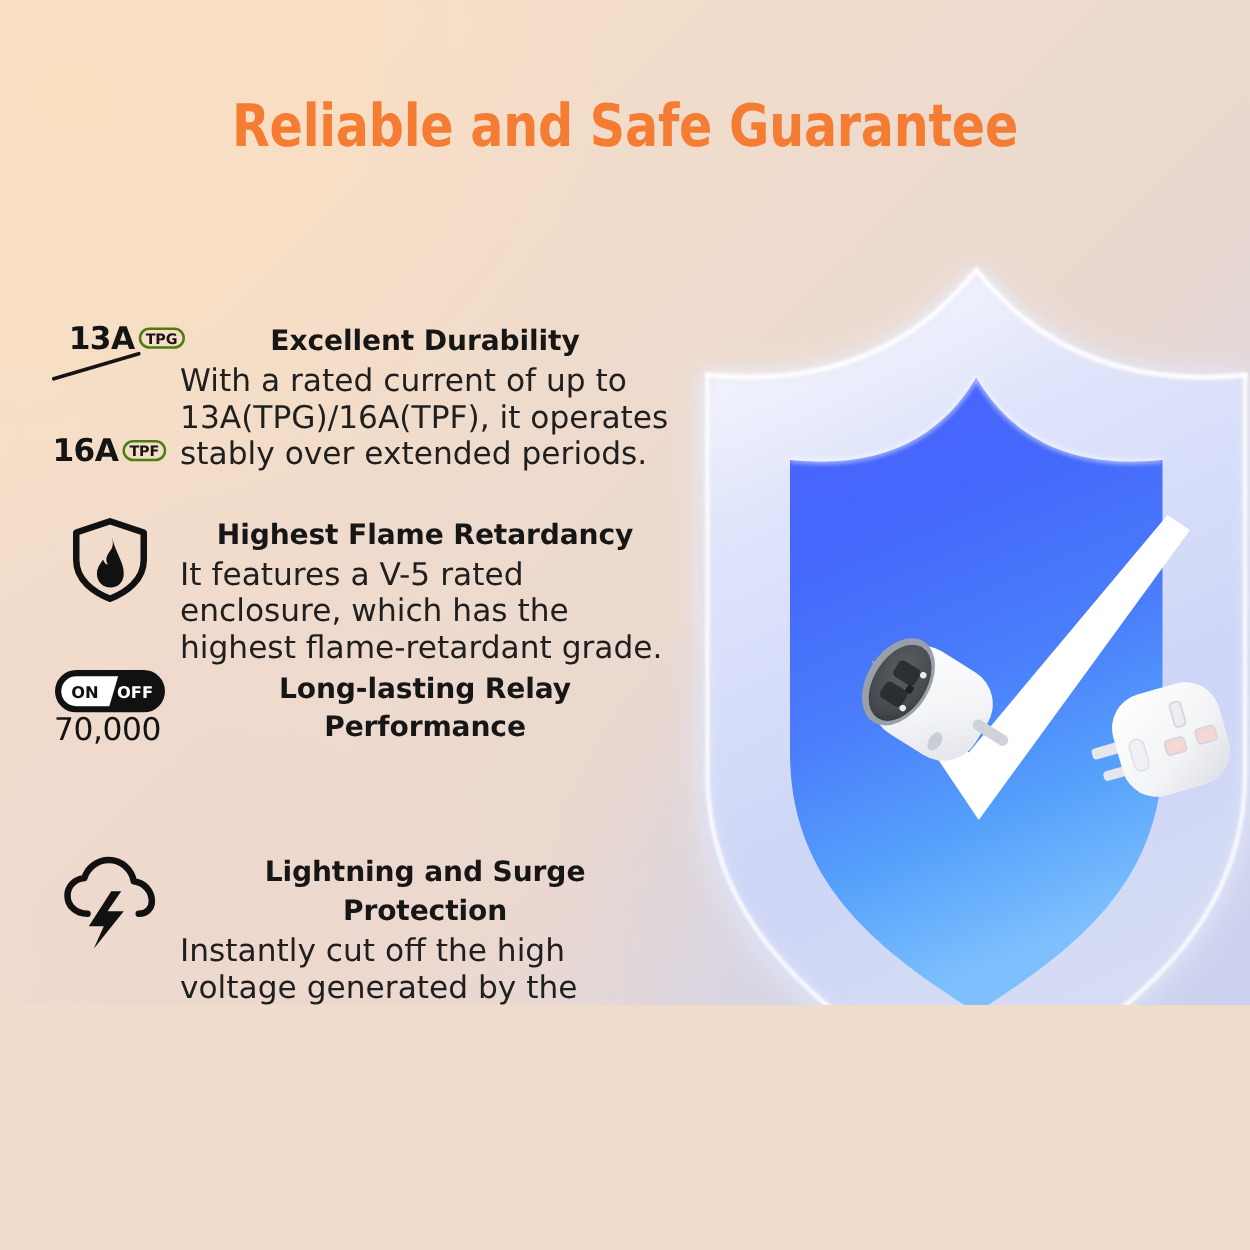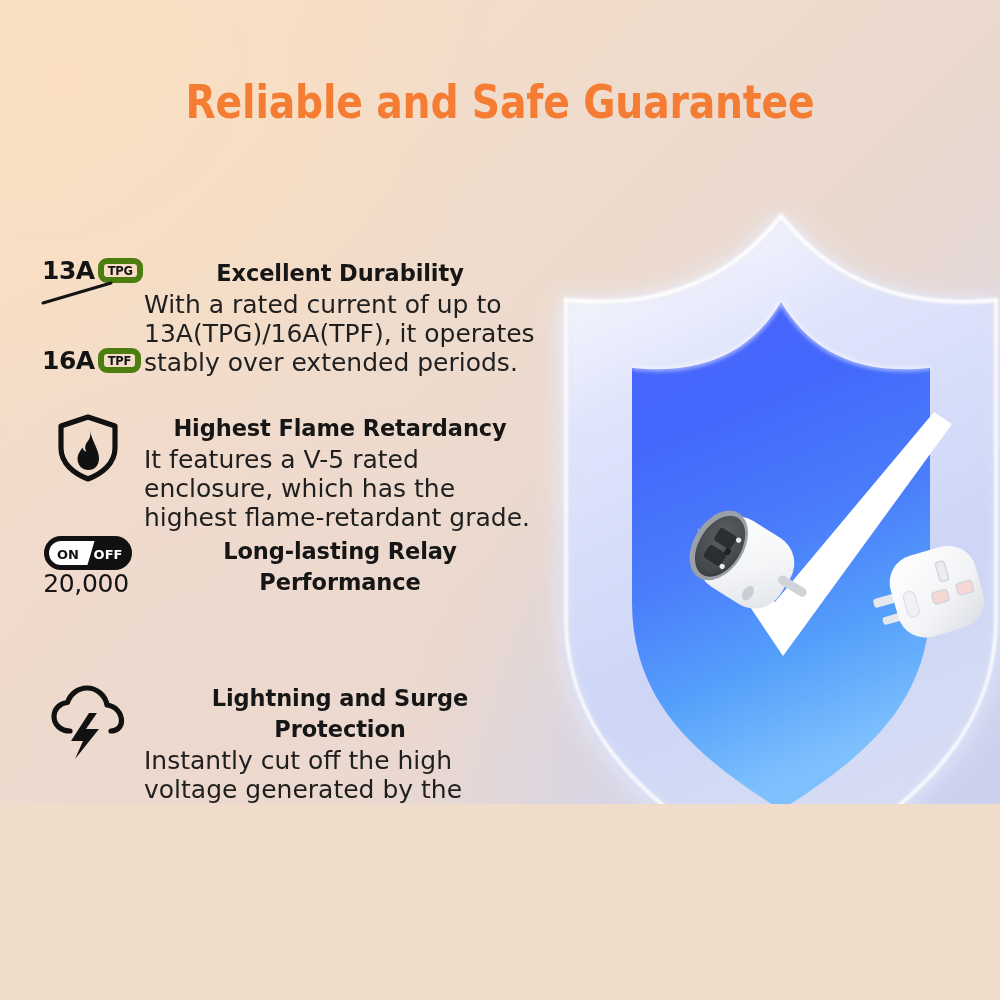--- a/index.html
+++ b/index.html
@@ -57,28 +57,28 @@
 
   
   #feat-0{position:absolute;left:0;top:0;width:500px;}
   #feat-1{position:absolute;left:0;top:155px;width:500px;}
   #feat-2{position:absolute;left:0;top:278px;width:500px;}
   #feat-3{position:absolute;left:0;top:425px;width:500px;}
 
   
   .rating{position:relative;width:104px;height:78px;}
   .rating .row{position:absolute;display:flex;align-items:center;gap:3px;}
-  .rating .row.top{left:6px;top:0;}
+  .rating .row.top{left:19px;top:0;}
   .rating .row.bot{left:6px;top:42px;margin-top:48px;}
   .rating .amp{
     font-family:"DejaVu Sans","Liberation Sans",sans-serif;
     font-weight:bold;font-size:25px;line-height:25px;color:#141414;letter-spacing:-.5px;
   }
   .rating .pill{
-    border:6px solid #4d7c0f;border-radius:9px;padding:1px 4px 0 4px;
+    border:2px solid #4d7c0f;border-radius:9px;padding:1px 4px 0 4px;
     font-family:"DejaVu Sans","Liberation Sans",sans-serif;
     font-weight:bold;font-size:11.5px;line-height:12px;color:#141414;letter-spacing:-.2px;
   }
   .rating .slash{position:absolute;left:4px;top:22px;width:74px;height:26px;}
 
   
   .toggle-ico{position:relative;width:104px;height:72px;}
   .toggle-ico .sw{position:absolute;left:8px;top:0;}
   .toggle-ico .num{
     position:absolute;left:0;top:34px;width:100px;text-align:center;
@@ -257,21 +257,21 @@
                 <rect x="2.5" y="2.5" width="83" height="29" rx="14.5"></rect>
               </clipPath>
             </defs>
             <rect x="2.5" y="2.5" width="83" height="29" rx="14.5" fill="#ffffff" stroke="#111111" stroke-width="5"></rect>
             <g clip-path="url(#pillClip)">
               <polygon points="42,34 52,0 90,0 90,34" fill="#111111"></polygon>
             </g>
             <text x="24" y="22.5" text-anchor="middle" font-family="DejaVu Sans, Liberation Sans, sans-serif" font-size="13" font-weight="bold" fill="#111111">ON</text>
             <text x="64" y="22.5" text-anchor="middle" font-family="DejaVu Sans, Liberation Sans, sans-serif" font-size="13" font-weight="bold" fill="#ffffff">OFF</text>
           </svg>
-          <div class="num">20,000</div>
+          <div class="num">70,000</div>
         </div>
       </div>
       <div class="f-body">
         <p class="f-title">Long-lasting Relay Performance</p>
       </div>
     </div>
 
     <div class="feature" id="feat-3">
       <div class="f-icon">
         <svg class="ico-svg" width="78" height="78" viewBox="0 0 78 78" xmlns="http://www.w3.org/2000/svg">

